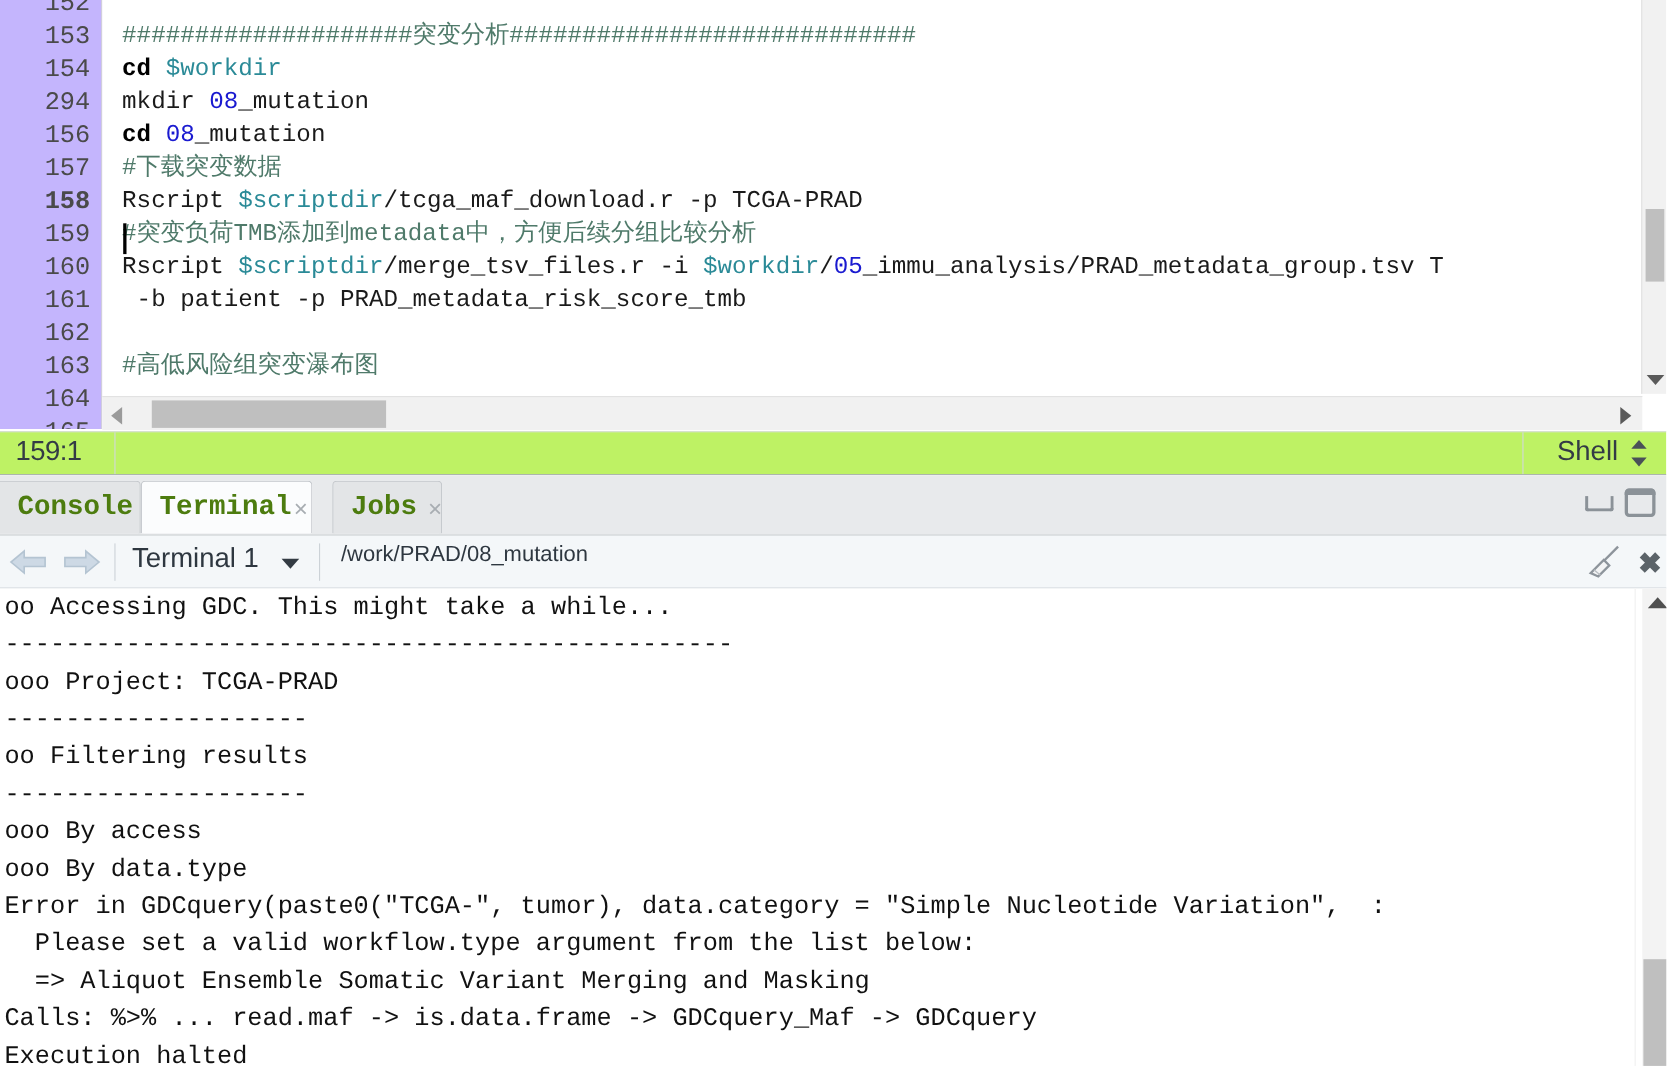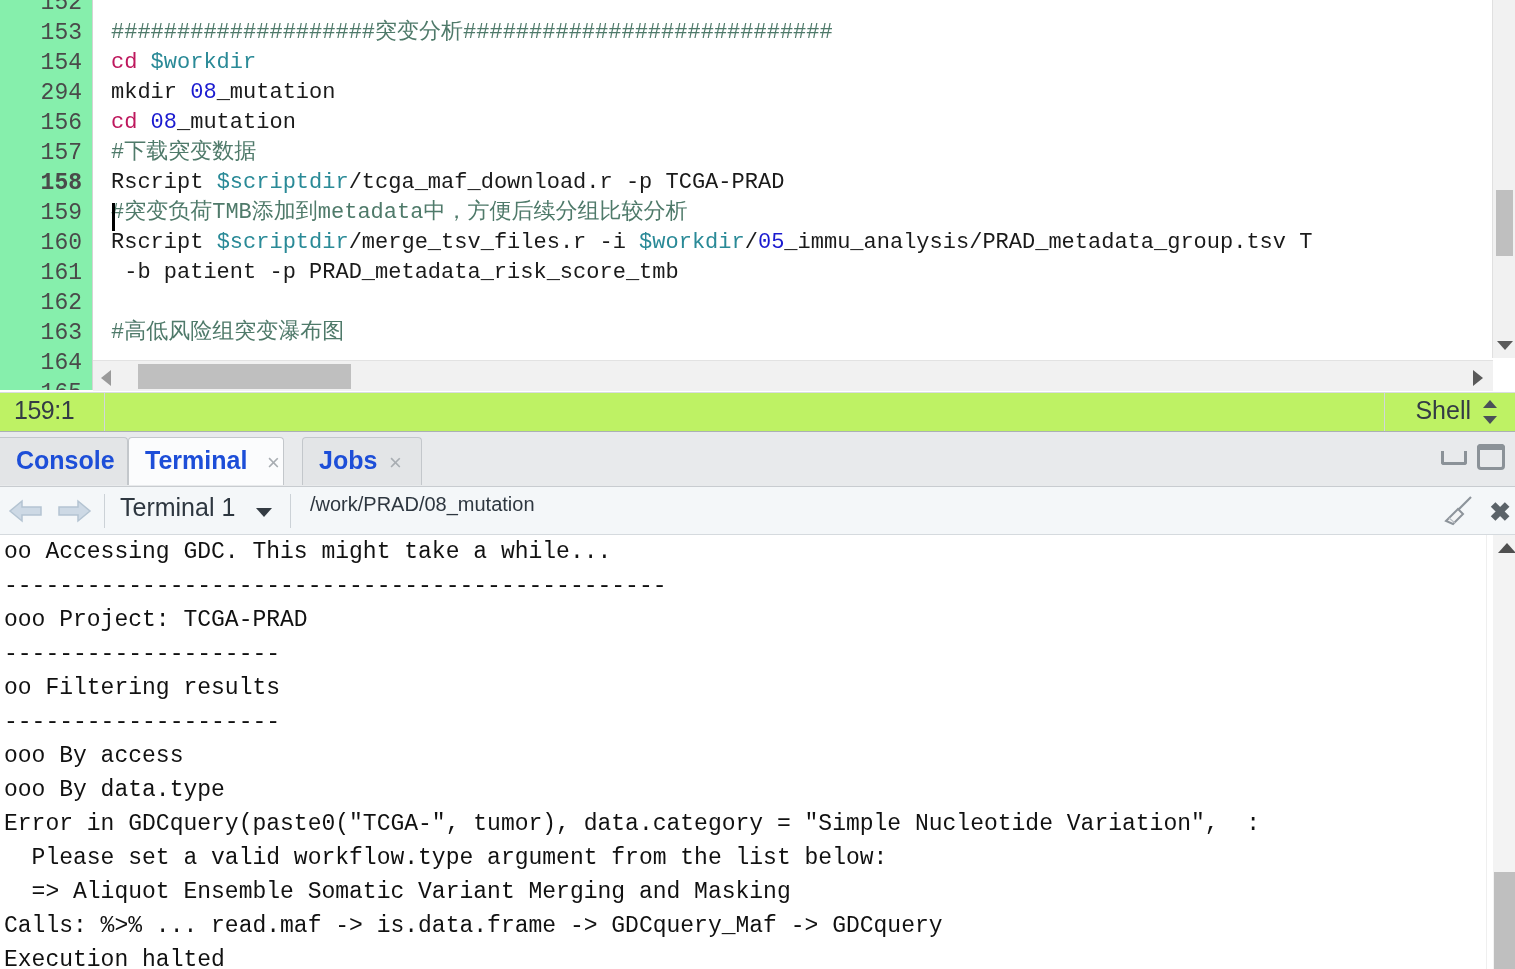--- a/index.html
+++ b/index.html
@@ -27,21 +27,21 @@
     position: absolute;
     left: 0; top: 0;
     width: 1515px; height: 390px;
     overflow: hidden;
     background: #ffffff;
   }
   #gutter {
     position: absolute;
     left: 0; top: 0;
     width: 92px; height: 390px;
-    background: #86efac;
+    background: #c4b5fd;
     border-right: 1px solid #d4d4d4;
   }
   .gutter-num {
     position: absolute;
     right: 10px;
     width: 80px;
     text-align: right;
     font-family: "Liberation Mono", monospace;
     font-size: 23px;
     line-height: 30px;
@@ -59,21 +59,21 @@
     position: absolute;
     left: 18px;
     white-space: pre;
     font-family: "Liberation Mono", monospace;
     font-size: 22px;
     line-height: 30px;
     color: #1a1a1a;
     letter-spacing: 0px;
   }
   .cmt { color: #4f7a6a; }
-  .cmd { color: #be185d; }
+  .cmd { color: #000000; font-weight: bold; }
   .var { color: #2a8a97; }
   .num { color: #1a1ad0; }
   .plain { color: #1a1a1a; }
 
   #edit-cursor {
     position: absolute;
     left: 112px;
     top: 203px;
     width: 3px;
     height: 28px;
@@ -215,36 +215,36 @@
     box-sizing: border-box;
     cursor: default;
   }
   .tab.active {
     background: #fbfcfd;
     border-color: #c3c7cb;
   }
   .tab-label {
     position: absolute;
     left: 16px; top: 8px;
-    font-family: Liberation Sans, sans-serif;
+    font-family: Liberation Mono, monospace;
     font-size: 25px;
     font-weight: bold;
-    color: #1d4ed8;
+    color: #4d7c0f;
     white-space: nowrap;
   }
   .tab-close {
     position: absolute;
     top: 12px;
     font-family: "Liberation Sans", sans-serif;
     font-size: 22px;
     color: #a8adb2;
   }
   #tab-console { left: 0; width: 128px; border-left: none; border-radius: 0 4px 0 0;}
   #tab-terminal { left: 128px; width: 156px; }
-  #tab-jobs { left: 302px; width: 120px; }
+  #tab-jobs { left: 302px; width: 100px; }
 
   #win-min {
     position: absolute;
     right: 48px; top: 19px;
     width: 26px; height: 14px;
     border: 3px solid #8b9298;
     border-top: none;
     box-sizing: border-box;
     border-radius: 0 0 3px 3px;
   }

